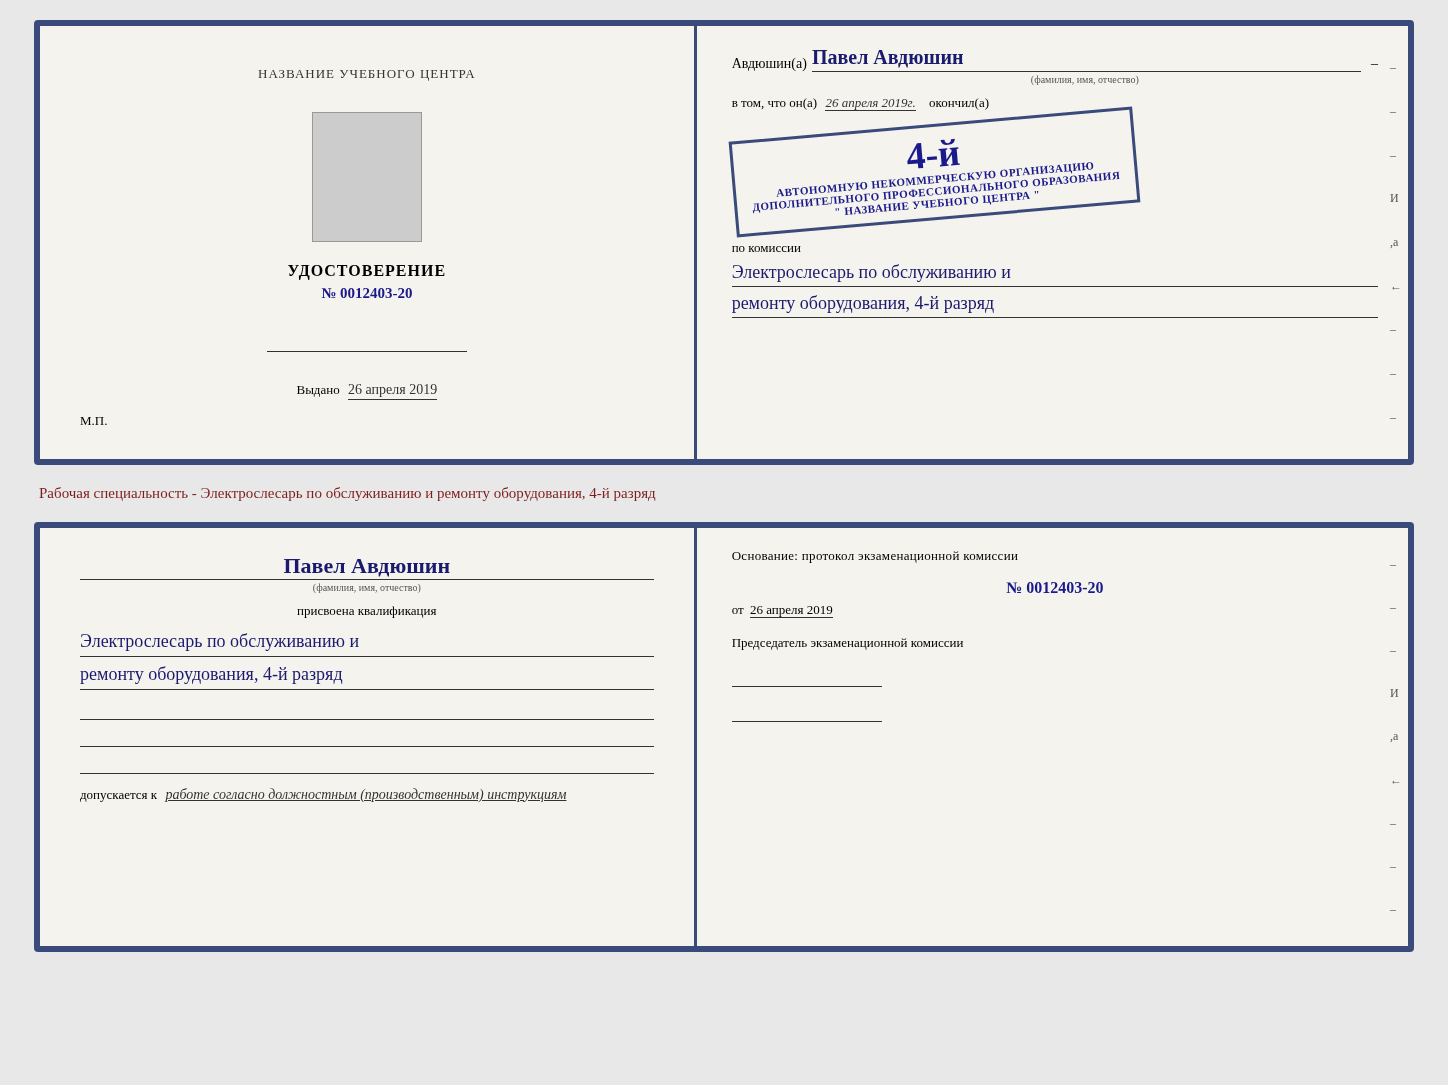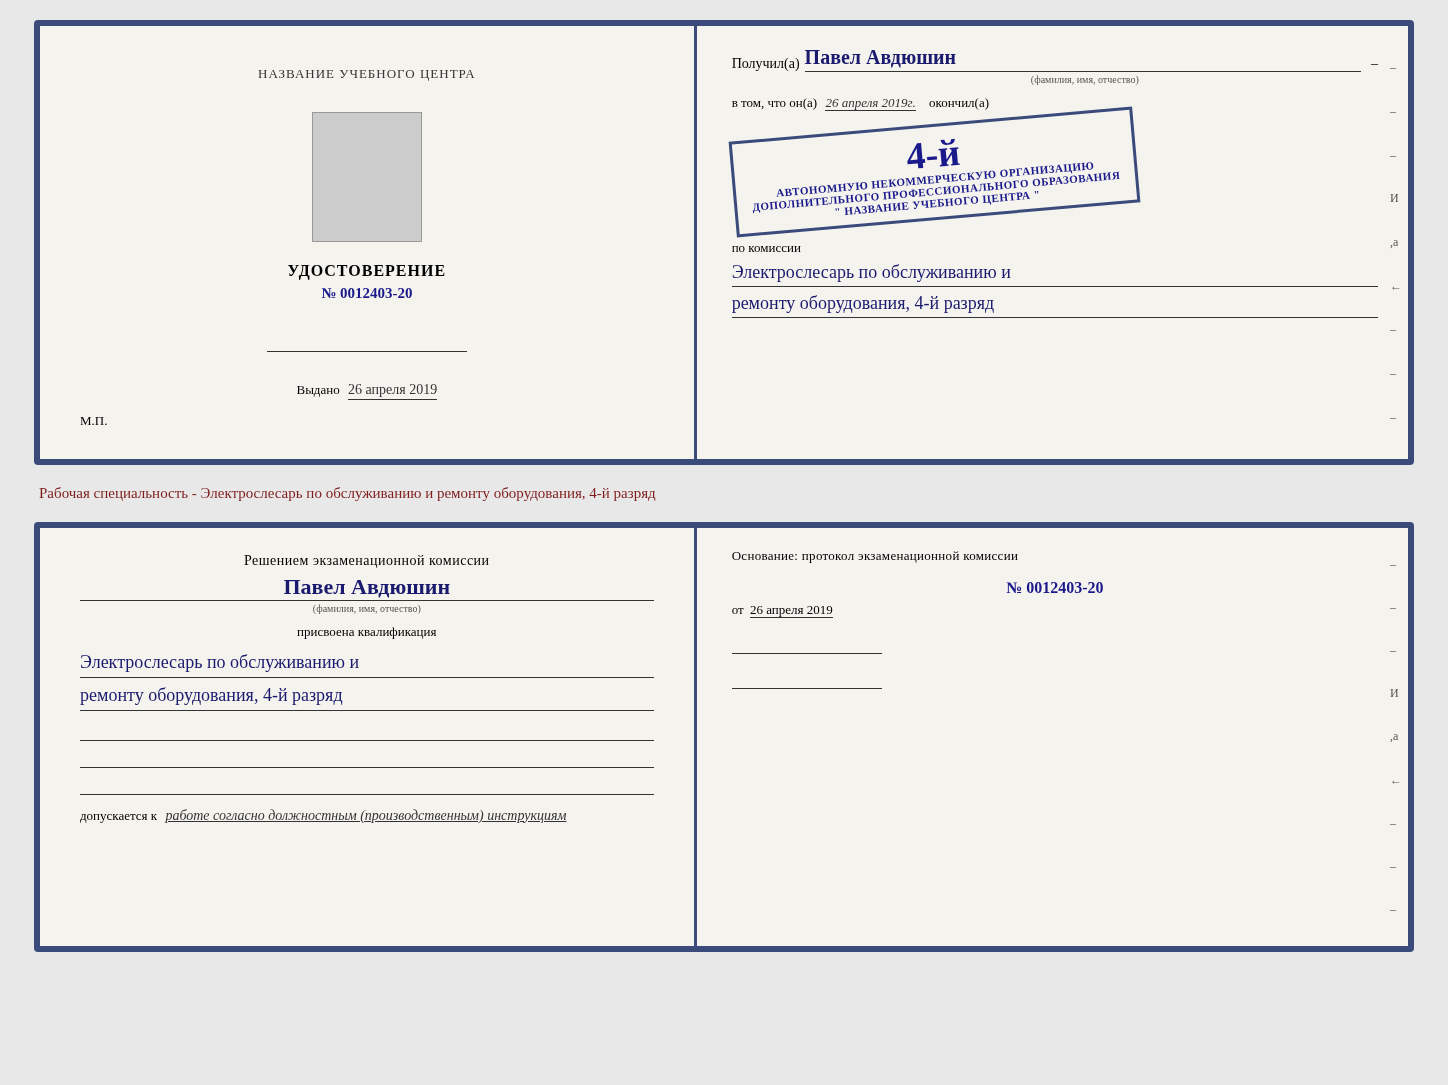--- a/index.html
+++ b/index.html
@@ -341,21 +341,21 @@
       <div class="vydano-line">
         <span>Выдано</span>
         <span style="font-family:cursive;font-size:14px;color:#333;border-bottom:1px solid #333;padding-bottom:2px;margin-left:5px;">26 апреля 2019</span>
       </div>
 
       <div class="mp-label">М.П.</div>
     </div>
 
     <div class="doc-right">
       <div class="poluchil-line">
-        <span style="font-size:14px;">Получил(a)</span>
+        <span style="font-size:14px;">Авдюшин(a)</span>
         <span class="handwritten-name">Павел Авдюшин</span>
         <span style="font-size:14px;margin-left:5px;">–</span>
       </div>
       <div class="small-caption">(фамилия, имя, отчество)</div>
 
       <div class="vtom-line">
         <span>в том, что он(a)</span>
         <span class="date-handwritten" style="margin-left:5px;margin-right:10px;">26 апреля 2019г.</span>
         <span>окончил(a)</span>
       </div>
@@ -386,21 +386,20 @@
     </div>
   </div>
 
   <div class="middle-label">
     <span>Рабочая специальность - Электрослесарь по обслуживанию и ремонту оборудования, 4-й разряд</span>
   </div>
 
   <div class="document-bottom">
 
     <div class="doc-bottom-left">
-      <div class="resheniem-title">Решением экзаменационной  комиссии</div>
 
       <div class="person-name-large">Павел Авдюшин</div>
       <div class="fio-caption">(фамилия, имя, отчество)</div>
 
       <div class="prisvоena-line">присвоена квалификация</div>
 
       <div class="qualification-handwritten">Электрослесарь по обслуживанию и</div>
       <div class="qualification-handwritten-2">ремонту оборудования, 4-й разряд</div>
 
       <div class="underline-empty"></div>
@@ -417,20 +416,21 @@
       <div class="osnovanie-title">Основание: протокол экзаменационной  комиссии</div>
 
       <div class="protocol-number">№  0012403-20</div>
 
       <div class="ot-date">
         <span>от</span>
         <span style="font-family:cursive;font-size:13px;border-bottom:1px solid #333;margin-left:3px;">26 апреля 2019</span>
       </div>
 
       <div class="signature-block">
+        <div class="signature-title">Председатель экзаменационной комиссии</div>
         <div class="signature-line"></div>
       </div>
 
       <div class="signature-block">
         <div class="signature-line"></div>
       </div>
 
       <div class="bottom-right-dashes">
         <span class="dash-mark">–</span>
         <span class="dash-mark">–</span>

